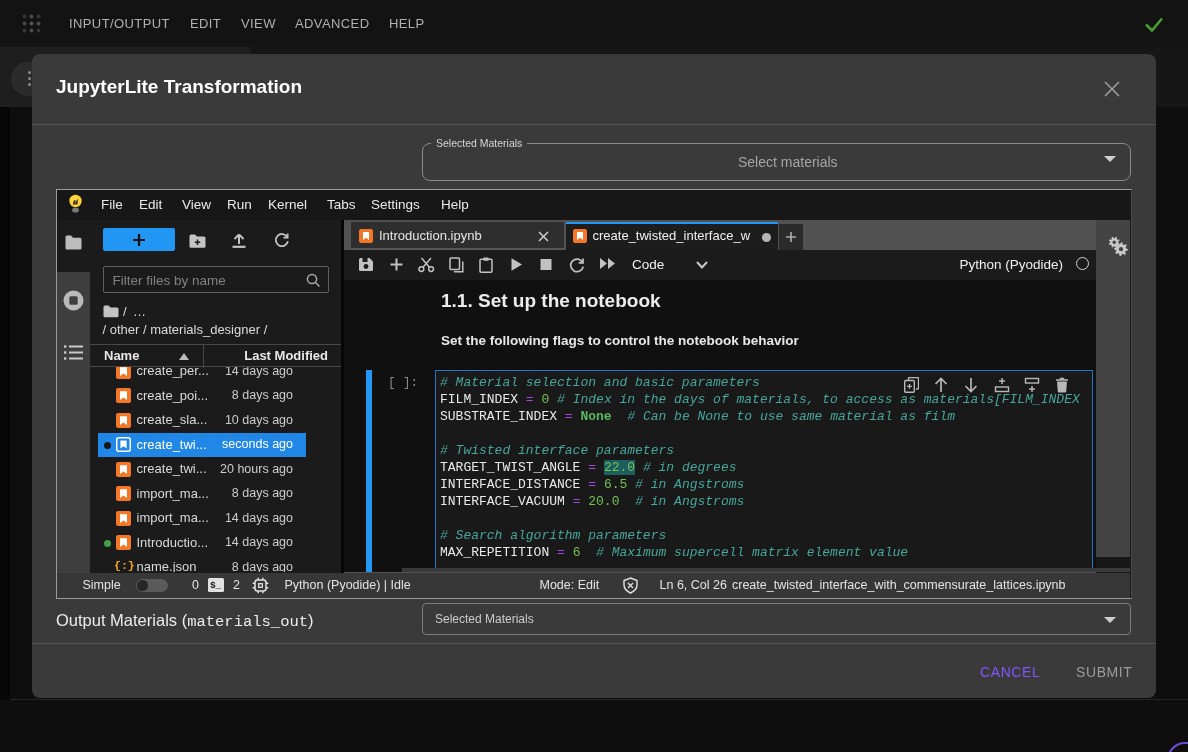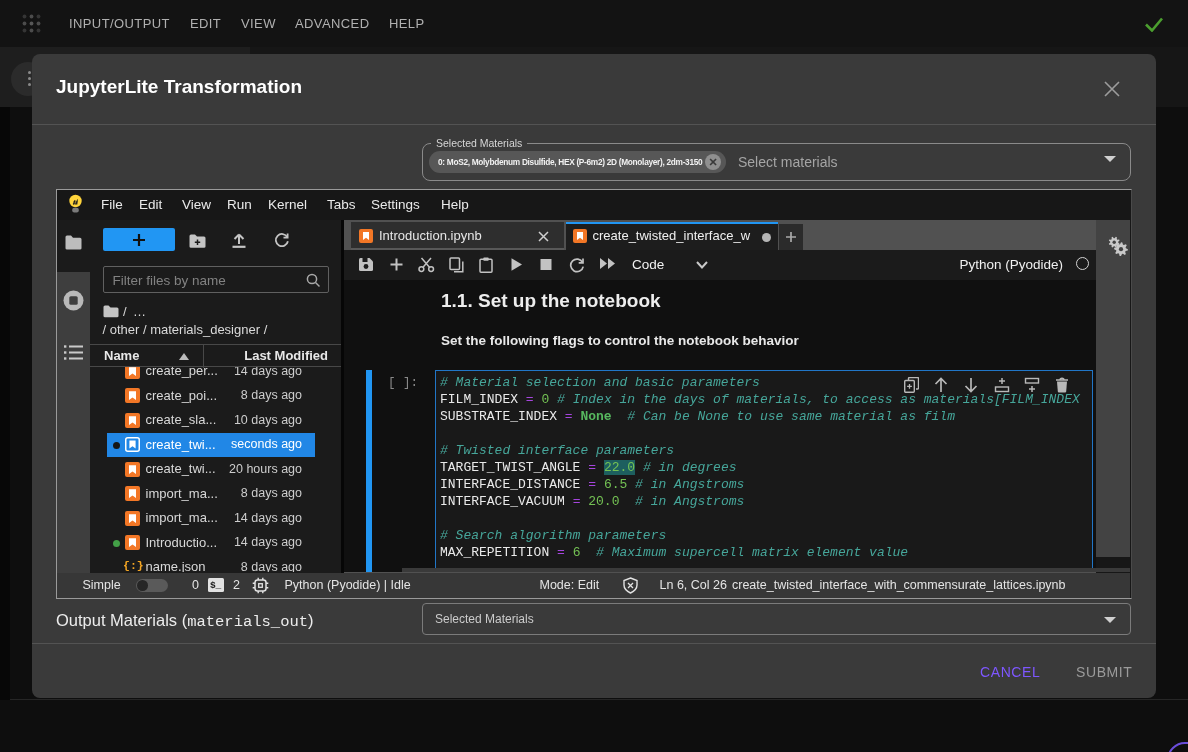--- a/index.html
+++ b/index.html
@@ -43,21 +43,21 @@
   
   #dock { left:287px; top:29.5px; width:752px; height:353px; background:#515151; }
   #rstrip { left:1039px; top:29.5px; width:34px; height:337px; background:#434343; }
   
   #jstatus { left:0; top:382.5px; width:1073px; height:25px; background:#373737; }
   #jstatus .st { position:absolute; top:5px; font-size:12.5px; color:#e4e4e4; }
   
   #outdd { left:390px; top:549px; width:709px; height:32px; border:1px solid #7b7b7b; border-radius:4px; }
   #ftrline { left:0; top:589px; width:1124px; height:1px; background:#535353; }
   .btn { font-size:14px; font-weight:500; letter-spacing:.6px;text-align:right; }
-  .frow { position:absolute; left:17px; width:208px; height:24.5px; }
+  .frow { position:absolute; left:8px; width:208px; height:24.5px; }
   .fic { position:absolute; left:17.5px; top:4.5px; width:15px; height:15px; }
   .fl { position:absolute; left:38.5px; top:4px; font-size:13px; color:#d9d9d9; }
   .fd { position:absolute; right:13px; top:4.5px; font-size:12.5px; color:#cdcdcd; }
   .mdot { position:absolute; left:6px; top:9px; width:7px; height:7px; border-radius:50%; }
   .ti { position:absolute; top:7px; }
   .cm { color:#46a69a; font-style:italic; }
   .vr { color:#eaeaea; }
   .op { color:#a545dd; }
   .nm { color:#74c254; }
   .kw { color:#57b95f; font-weight:bold; }
@@ -104,21 +104,20 @@
   <div id="modal" class="abs">
     <div id="mtitle" class="abs">JupyterLite Transformation</div>
     <svg id="mclose" class="abs" viewBox="0 0 16 16">
         <path d="M1 1 L15 15 M15 1 L1 15" stroke="#9c9c9c" stroke-width="1.6"></path>
       </svg>
     <div id="hdrline" class="abs"></div>
 
     <div id="fs1" class="abs">
         <div class="fldlegend" style="position:absolute; left:0; top:-7px; background:#3a3a3a;">Selected Materials</div>
       </div>
-    <div id="chip" class="abs">0: MoS2, Molybdenum Disulfide, HEX (P-6m2) 2D (Monolayer), 2dm-3150<div id="chipx">✕</div></div>
     <div id="selmat" class="abs">Select materials</div>
     <div class="abs dArrow" style="left:1072px; top:102px;"></div>
 
     <div id="panel" class="abs">
       <div id="jmenubar" class="abs">
         <svg class="abs" style="left:11px; top:4px;" width="15" height="21" viewBox="0 0 15 21">
           <circle cx="7.5" cy="7" r="6.2" fill="#ffd43b"></circle>
           <rect x="4.2" y="13.8" width="6.6" height="4.6" rx="2" fill="#7a7a7a"></rect>
           <path d="M5.5 10.5 L7 6 M8 10.5 L9.5 5.5 M5.2 8 H10 M4.9 9.8 H9.6" stroke="#201f1f" stroke-width="1" fill="none"></path>
         </svg>

